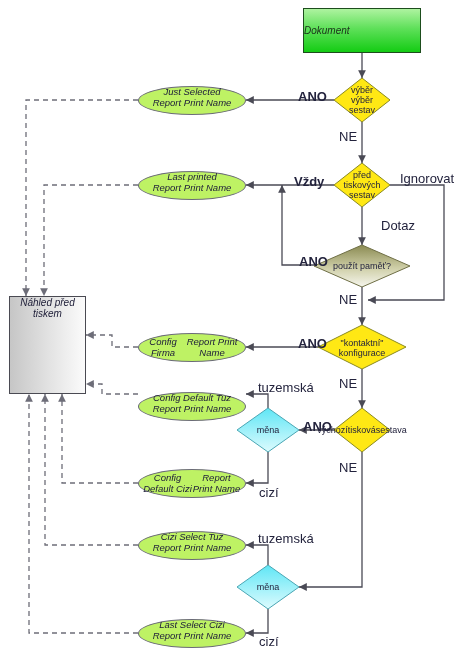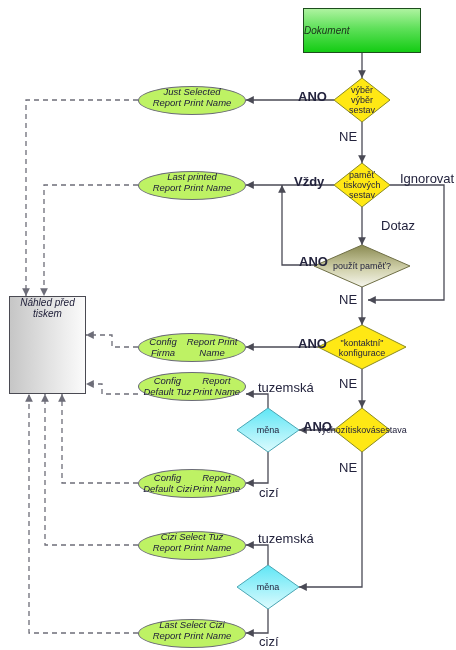--- a/index.html
+++ b/index.html
@@ -132,21 +132,21 @@
   <div class="dia" style="left:330px;top:76px;width:64px;height:48px;">
     <div class="txt" style="flex-direction:column;">
       <span>výběr</span>
       <span>výběr</span>
       <span>sestav</span>
     </div>
   </div>
 
   <div class="dia" style="left:329px;top:161px;width:66px;height:48px;">
     <div class="txt" style="flex-direction:column;">
-      <span>paměť</span>
+      <span>před</span>
       <span>tiskových</span>
       <span>sestav</span>
     </div>
   </div>
 
   <div class="dia" style="left:314px;top:252px;width:96px;height:28px;">
     <div class="txt">
       <span>použít paměť?</span>
     </div>
   </div>
@@ -186,21 +186,21 @@
   <div class="node capsule" style="left:138px;top:171px;width:108px;height:29px;flex-direction:column;">
     <span>Last printed</span>
     <span>Report Print Name</span>
   </div>
 
   <div class="node capsule" style="left:138px;top:333px;width:108px;height:29px;">
     <span>Config Firma</span>
     <span>Report Print Name</span>
   </div>
 
-  <div class="node capsule" style="left:138px;top:372px;width:108px;height:29px;flex-direction:row;">
+  <div class="node capsule" style="left:138px;top:392px;width:108px;height:29px;flex-direction:column;">
     <span>Config Default Tuz</span>
     <span>Report Print Name</span>
   </div>
 
   <div class="node capsule" style="left:138px;top:469px;width:108px;height:29px;flex-direction:row;">
     <span>Config Default Cizi</span>
     <span>Report Print Name</span>
   </div>
 
   <div class="node capsule" style="left:138px;top:531px;width:108px;height:29px;flex-direction:column;">

